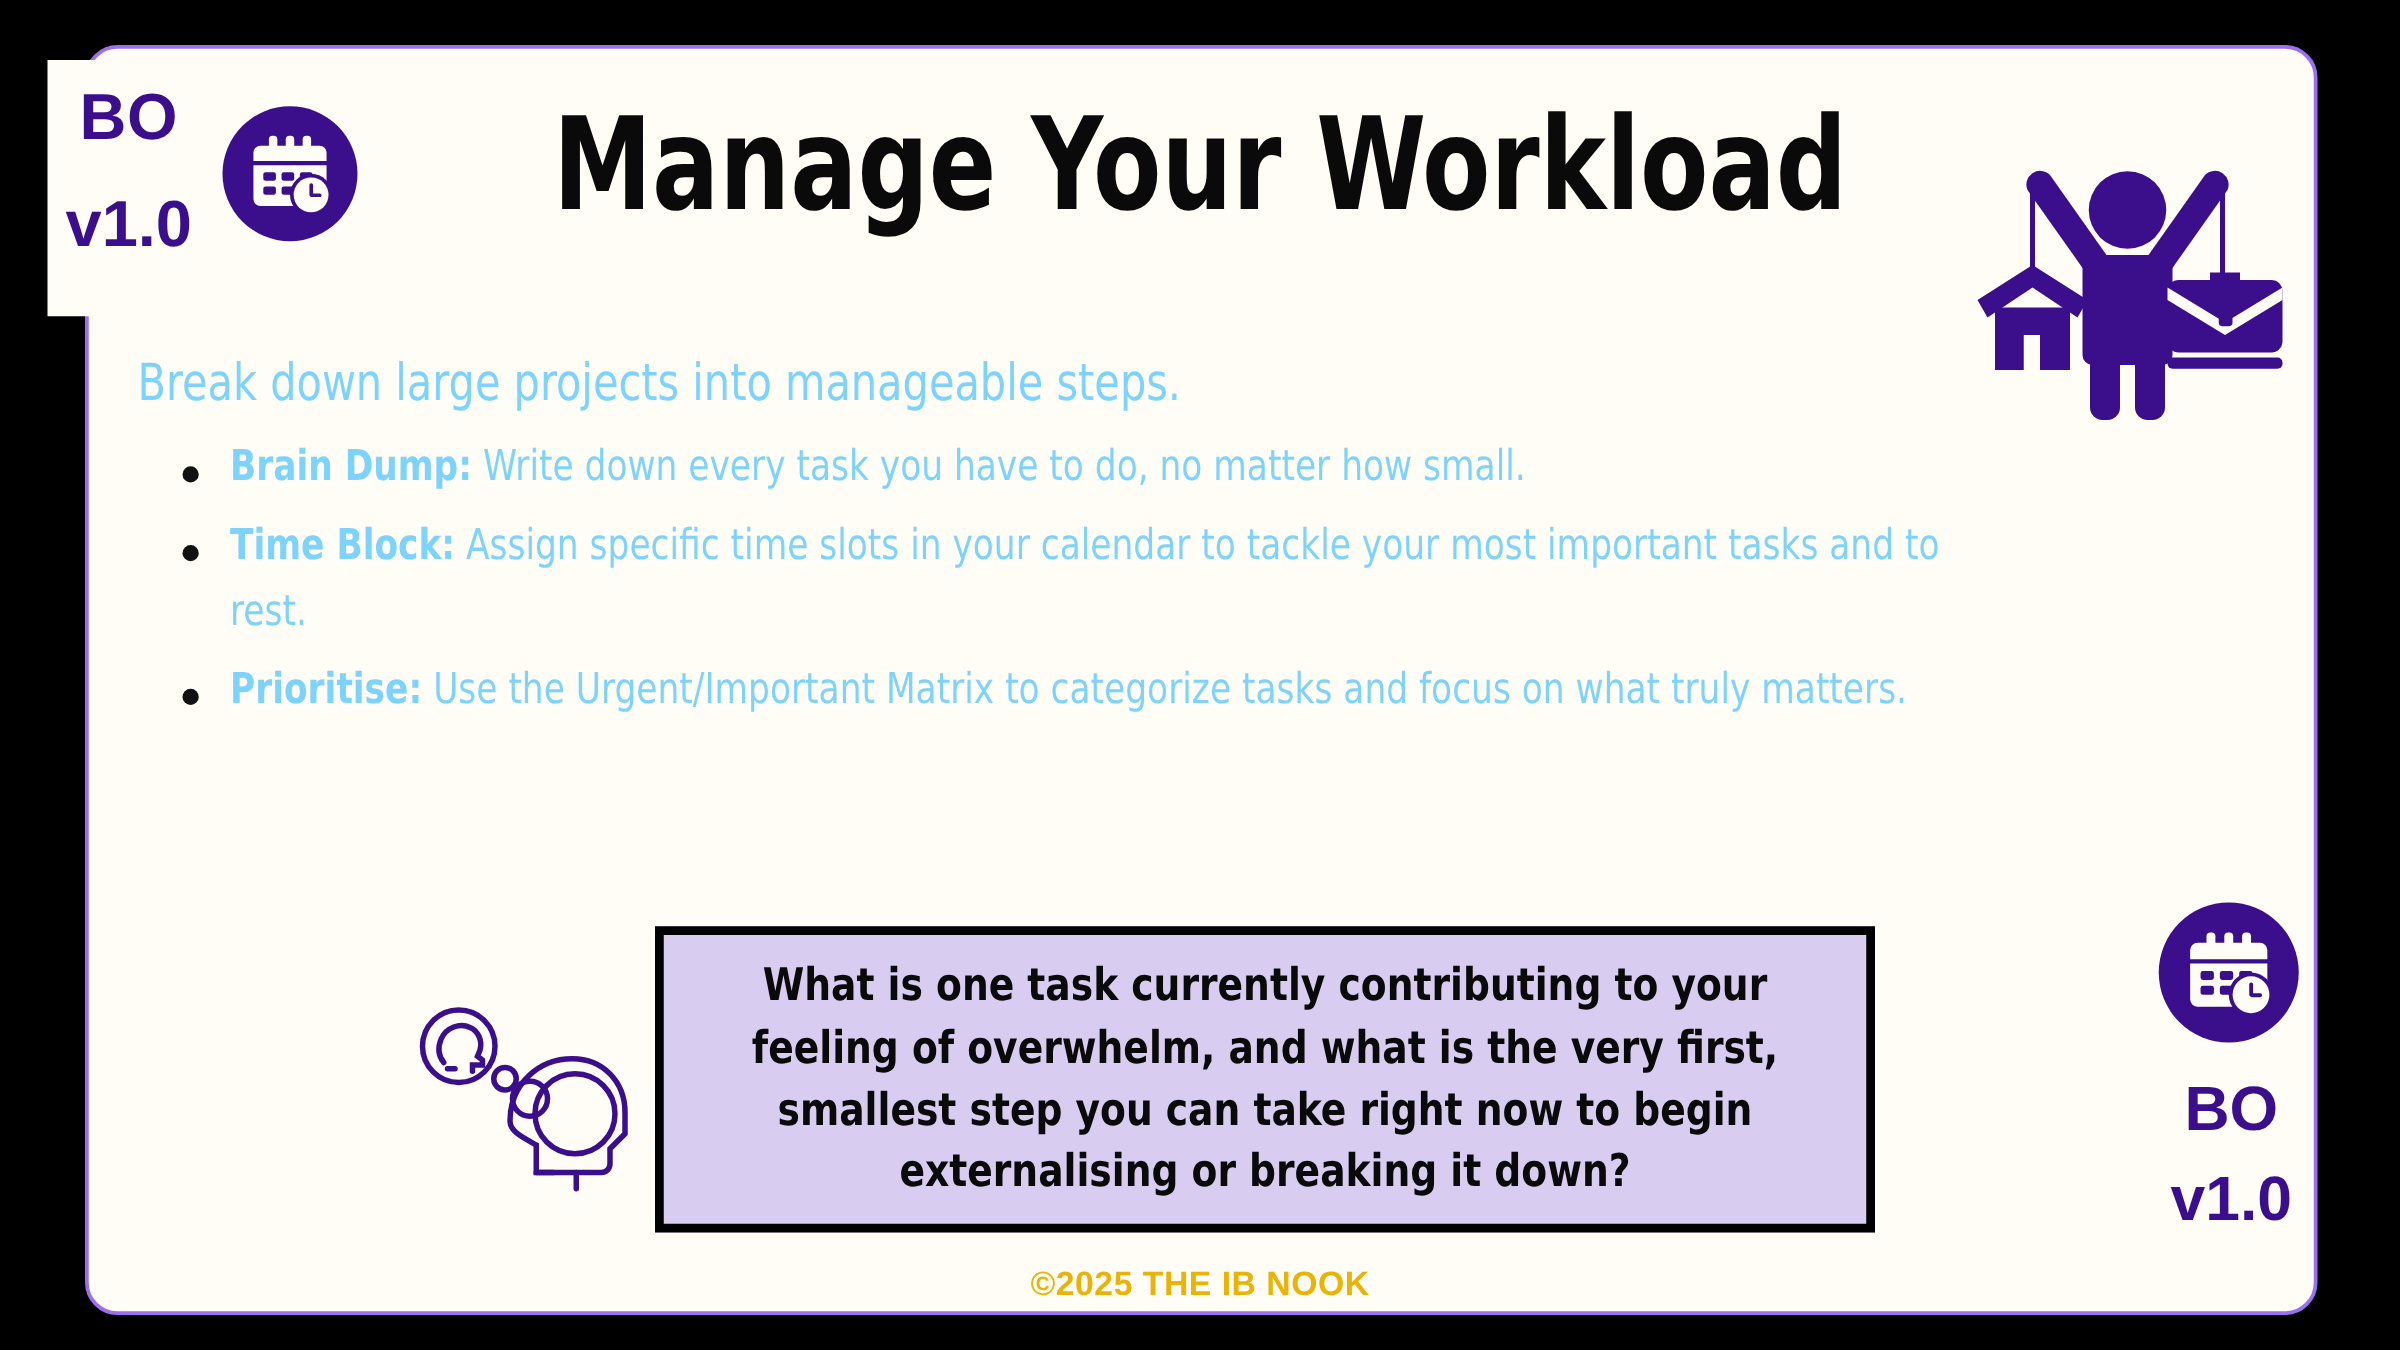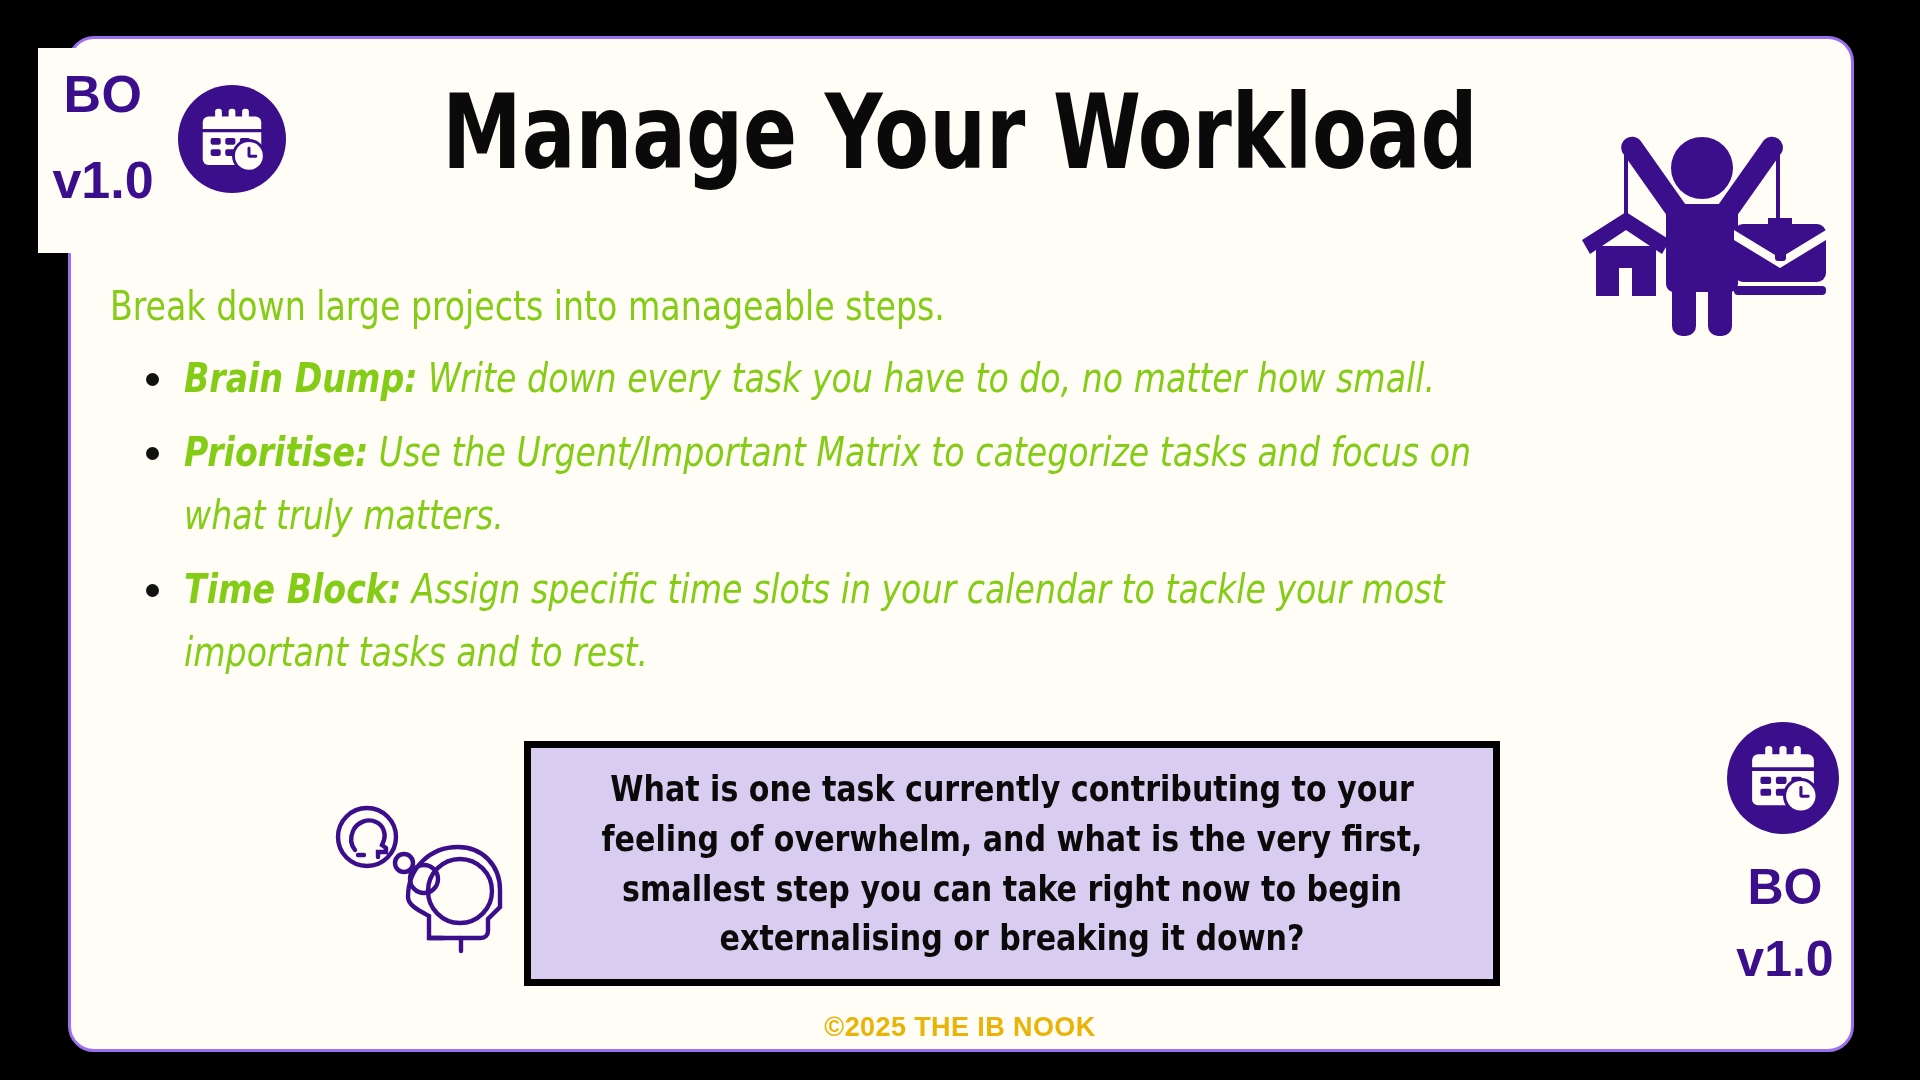--- a/index.html
+++ b/index.html
@@ -81,43 +81,42 @@
     left:1562px; top:128px;
     width:280px; height:215px;
     z-index:5;
   }
 
   
   .body-area {
     position:absolute;
     left:110px; top:280px;
     width:1660px;
-    color:#84cc16;
+    color:#7dd3fc;
     font-family:"Liberation Sans Narrow","DejaVu Sans Condensed","Liberation Sans", sans-serif;
     font-stretch:condensed;
   }
   .intro {
     font-size:41px;
     line-height:1.3;
     transform:scaleX(0.9);
     transform-origin:left center;
     white-space:nowrap;
   }
   ul.points {
     list-style:none;
     margin-top:14px;
   }
   ul.points li {
     position:relative;
     padding-left:74px;
-    font-size:41px;
+    font-size:34px;
     line-height:1.55;
     margin-bottom:10px;
     max-width:1600px;
-    font-style:italic;
   }
   ul.points li .bullet-dot {
     position:absolute;
     left:36px; top:26px;
     width:13px; height:13px;
     border-radius:50%;
     background:#111111;
   }
   ul.points li .lead { font-weight:700; }
   .inner-scale {
@@ -260,27 +259,27 @@
     <ul class="points">
       <li>
         <span class="bullet-dot"></span>
         <span class="inner-scale">
           <span class="lead">Brain Dump:</span><span> Write down every task you have to do, no matter how small.</span>
         </span>
       </li>
       <li>
         <span class="bullet-dot"></span>
         <span class="inner-scale">
-          <span class="lead">Prioritise:</span><span> Use the Urgent/Important Matrix to categorize tasks and focus on what truly matters.</span>
+          <span class="lead">Time Block:</span><span> Assign specific time slots in your calendar to tackle your most important tasks and to rest.</span>
         </span>
       </li>
       <li>
         <span class="bullet-dot"></span>
         <span class="inner-scale">
-          <span class="lead">Time Block:</span><span> Assign specific time slots in your calendar to tackle your most important tasks and to rest.</span>
+          <span class="lead">Prioritise:</span><span> Use the Urgent/Important Matrix to categorize tasks and focus on what truly matters.</span>
         </span>
       </li>
     </ul>
   </div>
 
   <div class="head-illus">
     <svg width="175" height="160" viewBox="0 0 175 160" aria-hidden="true">
       <g fill="none" stroke="#3B0E8C" stroke-width="4.4" stroke-linecap="round">
 
         <path d="M78 102 C78 72 101 52 128 52 C152 52 170 70 170 95 L170 112 L158 124 L158 136 C158 140 155 143 151 143 L99 143 L99 121 C88 115 78 110 78 102 Z"></path>

